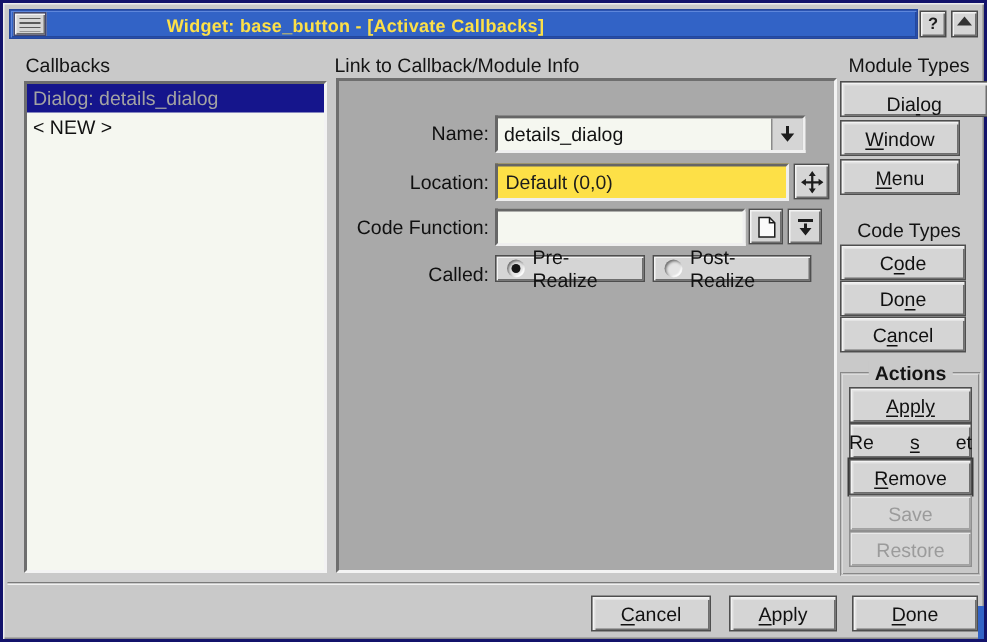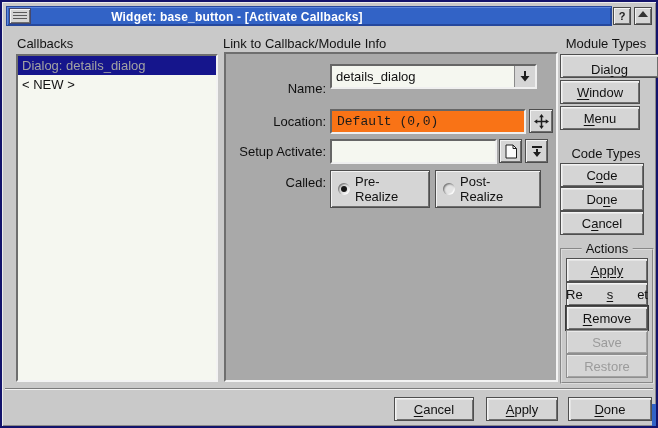--- a/index.html
+++ b/index.html
@@ -10,21 +10,21 @@
     font-family:"Liberation Sans","DejaVu Sans",sans-serif;}
   body{background:#555; width:658px; height:428px; overflow:hidden;}
   .window{position:relative; width:658px; height:428px; background:var(--window-bg);
     border:2px solid #13136b;
     box-shadow:inset 1px 1px 0 #ededed, inset -1px -1px 0 #8a8a8a;}
   
   .titlebar{position:absolute; left:4px; top:4px; width:606px; height:20px;
     background:var(--titlebar); border:1px solid #26479c;
     box-shadow:inset 1px 1px 0 #5d86db, inset -1px -1px 0 #24489e;}
   .tb-title{position:absolute; left:0; top:3px; width:460px; text-align:center;
-    color:#ffffff; font-size:12px; font-weight:bold; letter-spacing:.2px; white-space:nowrap;}
+    color:#fde047; font-size:12px; font-weight:bold; letter-spacing:.2px; white-space:nowrap;}
   .tb-menu{position:absolute; left:2px; top:1px; width:22px; height:16px; background:var(--face);
     border:1px solid #44486e; box-shadow:inset 1px 1px 0 var(--hi), inset -1px -1px 0 var(--lo);
     display:flex; align-items:center; justify-content:center;}
   .menu-lines{width:14px; height:9px;
     background:repeating-linear-gradient(#5a5a5a 0 1px, #d5d5d5 1px 3px);}
   .tb-right{position:absolute; right:4px; top:4px; height:20px; display:flex; gap:3px; align-items:center;}
   .tb-btn{width:18px; height:18px; background:var(--face); border:1px solid #4a4a4a;
     box-shadow:inset 1px 1px 0 var(--hi), inset -1px -1px 0 var(--lo);
     display:flex; align-items:center; justify-content:center;
     font-size:11px; font-weight:bold; color:#1c1c1c; position:relative;}
@@ -47,48 +47,48 @@
     border-bottom:2px solid var(--hi); border-right:2px solid var(--hi);}
   .f-label{position:absolute; width:100px; text-align:right; font-size:13px; color:#101010;
     line-height:25px; white-space:nowrap;padding-left:6px;}
   .sunken{border-top:2px solid #666; border-left:2px solid #666;
     border-bottom:2px solid #efefef; border-right:2px solid #efefef;}
   .combo{position:absolute; left:104px; width:207px; height:25px; display:flex;}
   .combo input{flex:1; min-width:0; background:var(--field); border:none; outline:none;
     font-size:13px; color:#111; padding:0 4px;}
   .combo-arrow{width:21px; background:var(--face); border-left:1px solid #8a8a8a;
     display:flex; align-items:center; justify-content:center;}
-  .flat-field{position:absolute; left:104px; height:25px; background:#f97316;
-    font-size:13px; color:#1c1c1c; line-height:21px; padding:0 5px; white-space:nowrap;font-family:Liberation Mono, monospace;}
+  .flat-field{position:absolute; left:104px; height:25px; background:#fde047;
+    font-size:13px; color:#1c1c1c; line-height:21px; padding:0 5px; white-space:nowrap;}
   .text-field{position:absolute; left:104px; height:25px; background:var(--field);
     font-size:13px; color:#111; padding:0 4px; outline:none;}
   .sq-btn{position:absolute; width:23px; height:24px; background:var(--face);
     border:1px solid var(--edge); box-shadow:inset 1px 1px 0 var(--hi), inset -1px -1px 0 var(--lo);
     display:flex; align-items:center; justify-content:center;}
-  .toggle-box{position:absolute; height:38px; background:var(--face);
+  .toggle-box{position:absolute; height:18px; background:var(--face);
     border:1px solid var(--edge); box-shadow:inset 1px 1px 0 var(--hi), inset -1px -1px 0 var(--lo);
     display:flex; align-items:center; gap:5px; padding:0 7px; font-size:13px; color:#111;}
   .radio{width:12px; height:12px; border-radius:50%; background:#e4e4e4; position:relative;
     box-shadow:inset 1px 1px 2px rgba(0,0,0,.55), inset -1px -1px 1px #fff; flex:0 0 auto;}
   .radio.sel::after{content:""; position:absolute; left:3px; top:3px; width:6px; height:6px;
     border-radius:50%; background:#161616;}
   
   .btn{position:absolute; height:24px; background:var(--face); border:1px solid var(--edge);
     box-shadow:inset 1px 1px 0 var(--hi), inset 2px 2px 0 #e4e4e4, inset -1px -1px 0 var(--lo);
     display:flex; align-items:center; justify-content:center;
     font-size:13px; color:#111; white-space:nowrap;}
   .btn .mn{text-decoration:underline; text-underline-offset:2px;}
   .btn.disabled{color:#9b9b9b; border-color:#8f8f8f;
     box-shadow:inset 1px 1px 0 #e9e9e9, inset -1px -1px 0 #a2a2a2;}
   .btn.focusring{outline:1px solid #3a3a3a; outline-offset:0;}
   
   .groupbox{position:absolute; left:558px; top:246px; width:94px; height:136px;
     border:2px groove #dcdcdc;}
   .group-title{position:absolute; top:-9px; left:50%; transform:translateX(-50%);
-    background:var(--window-bg); padding:0 4px; font-size:13px; color:#141414; white-space:nowrap;}
+    background:var(--window-bg); padding:0 4px; font-size:13px; color:#141414; white-space:nowrap;font-weight:bold;}
   
   .separator{position:absolute; left:3px; right:3px; top:386px; height:2px;
     border-top:1px solid #7a7a7a; border-bottom:1px solid #f1f1f1;}
   .corner-br{position:absolute; right:0; bottom:0; width:4px; height:22px; background:var(--titlebar);}
   svg{display:block;}
 </style>
 </head>
 <body>
 
 <div class="window">
@@ -112,38 +112,38 @@
   <div class="hdr" style="left:556px; top:34px; width:96px; text-align:center;">Module Types</div>
 
   <div class="listbox">
     <div class="list-item selected">Dialog: details_dialog</div>
     <div class="list-item">&lt; NEW &gt;</div>
   </div>
 
   <div class="main-panel">
 
     <div class="f-label" style="left:0; top:22px;">Name:</div>
-    <div class="combo sunken" style="top:10px;">
+    <div class="combo sunken" style="top:23px;">
       <input value="details_dialog" style="">
       <div class="combo-arrow">
         <svg width="14" height="13" viewBox="0 0 14 13">
           <path d="M6 1 h2 v5 h3.5 L7 11.5 2.5 6 H6 Z" fill="#1d1d1d"></path>
         </svg>
       </div>
     </div>
 
     <div class="f-label" style="left:0; top:55px;">Location:</div>
     <div class="flat-field sunken" style="top:55px; width:196px;">Default (0,0)</div>
     <div class="sq-btn" style="left:303px; top:55px; width:24px;">
       <svg width="15" height="15" viewBox="0 0 16 16">
         <path d="M8 0 L10.5 3.5 H8.8 V7.2 H12.5 V5.5 L16 8 12.5 10.5 V8.8 H8.8 V12.5 H10.5 L8 16 5.5 12.5 H7.2 V8.8 H3.5 V10.5 L0 8 3.5 5.5 V7.2 H7.2 V3.5 H5.5 Z" fill="#1d1d1d"></path>
       </svg>
     </div>
 
-    <div class="f-label" style="left:0; top:85px;">Setup Activate:</div>
+    <div class="f-label" style="left:0; top:85px;">Code Function:</div>
     <input class="text-field sunken" style="top: 85px; width: 167px;" value="">
     <div class="sq-btn" style="left:273px; top:85px;">
       <svg width="14" height="15" viewBox="0 0 14 15">
         <path d="M2 1 H9 L12.5 4.5 V14 H2 Z" fill="#fbfbfb" stroke="#1d1d1d" stroke-width="1"></path>
         <path d="M9 1 V4.5 H12.5" fill="none" stroke="#1d1d1d" stroke-width="1"></path>
       </svg>
     </div>
     <div class="sq-btn" style="left:299px; top:85px;">
       <svg width="14" height="13" viewBox="0 0 14 13">
         <path d="M2 1 H12 V3 H2 Z M6 4 H8 V7 H11 L7 12 3 7 H6 Z" fill="#1d1d1d"></path>

